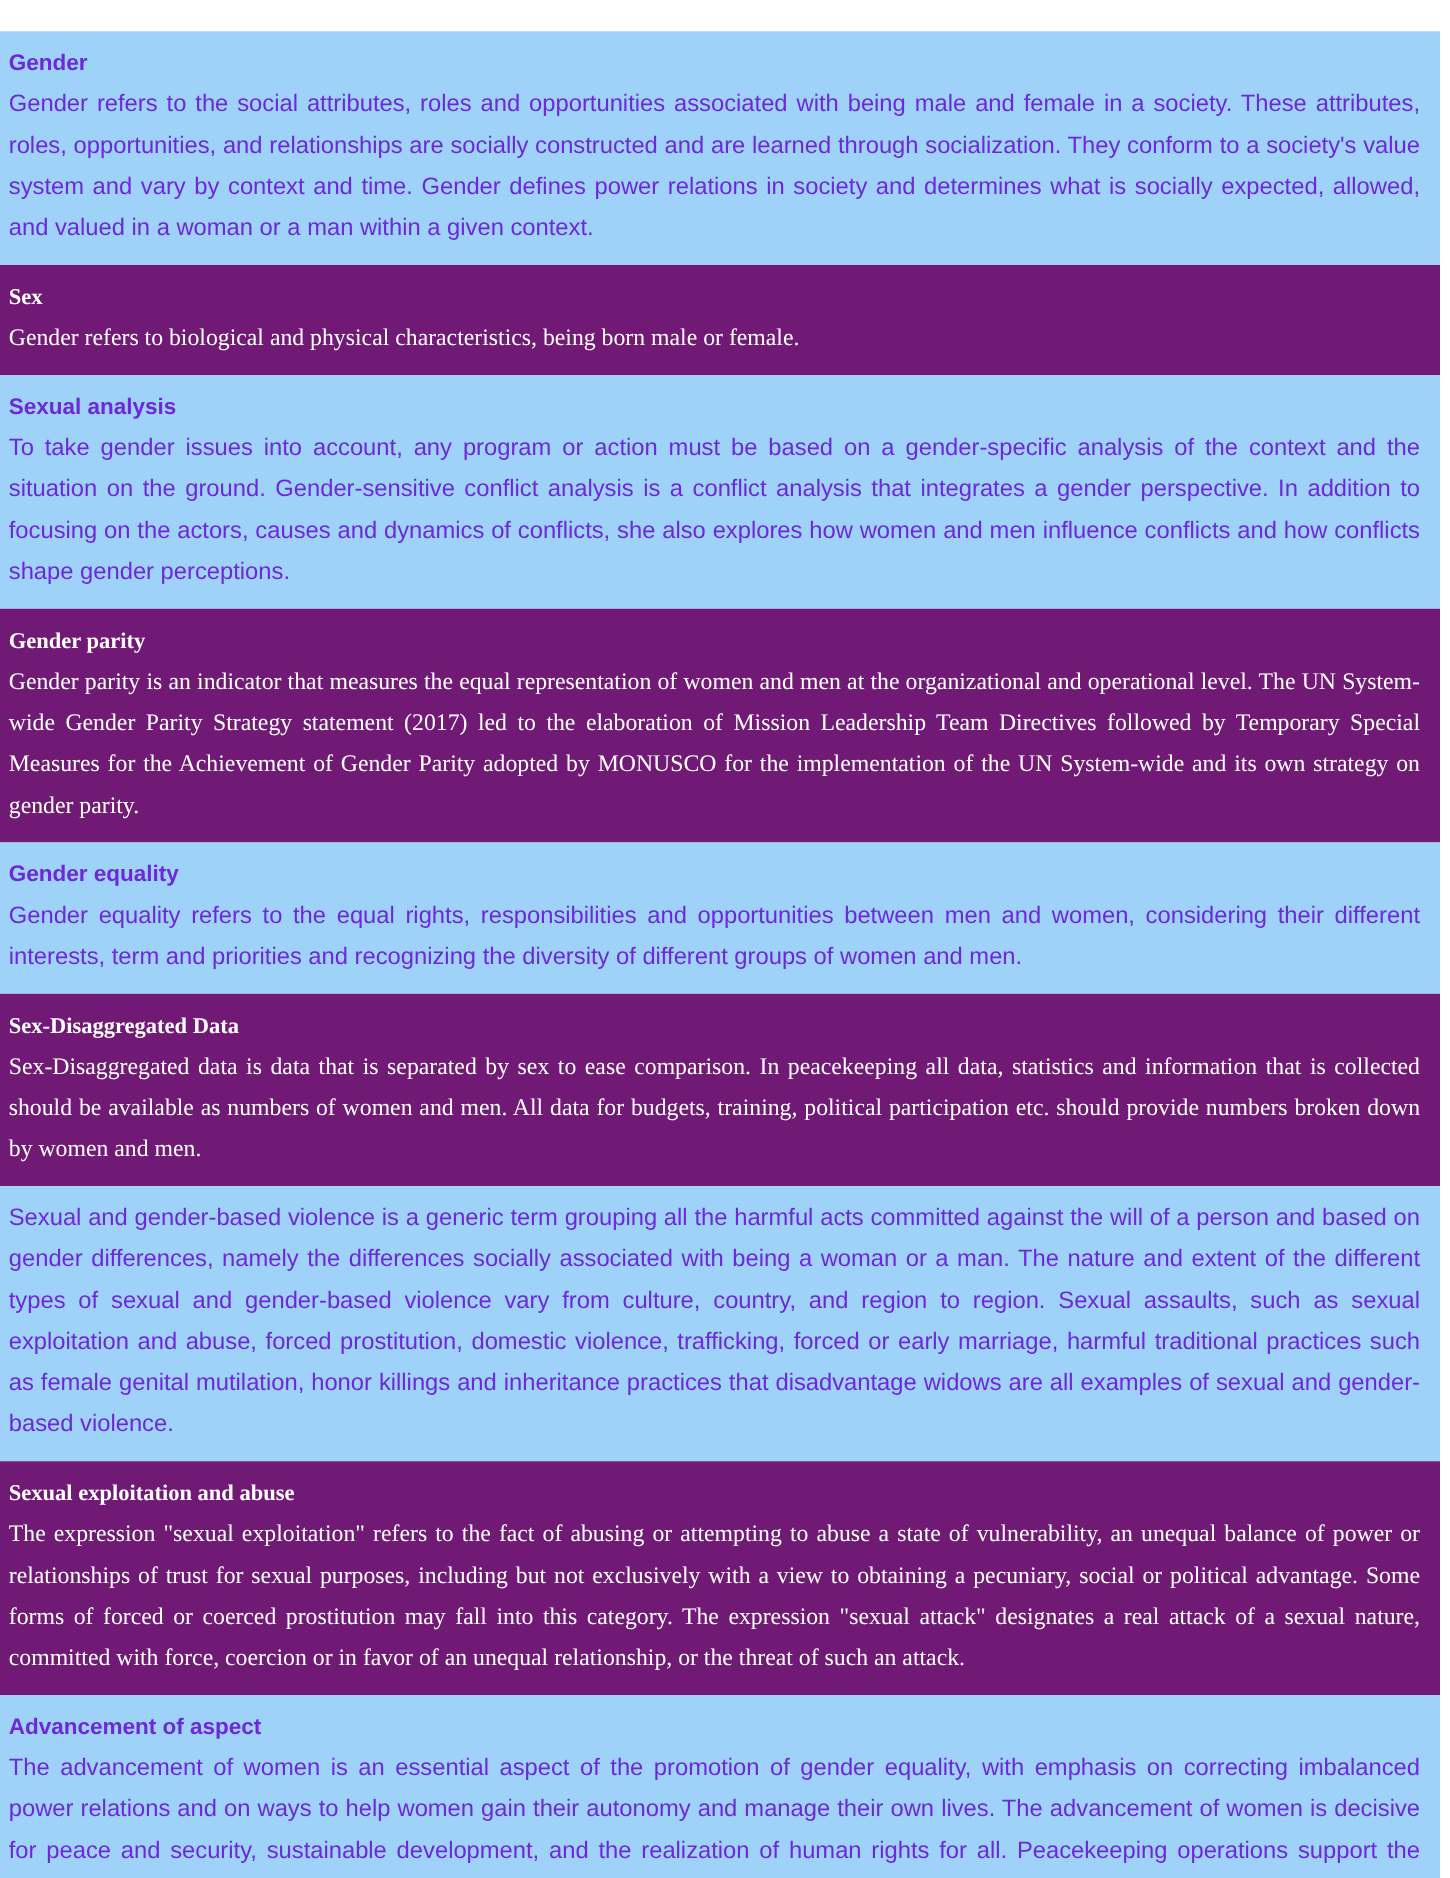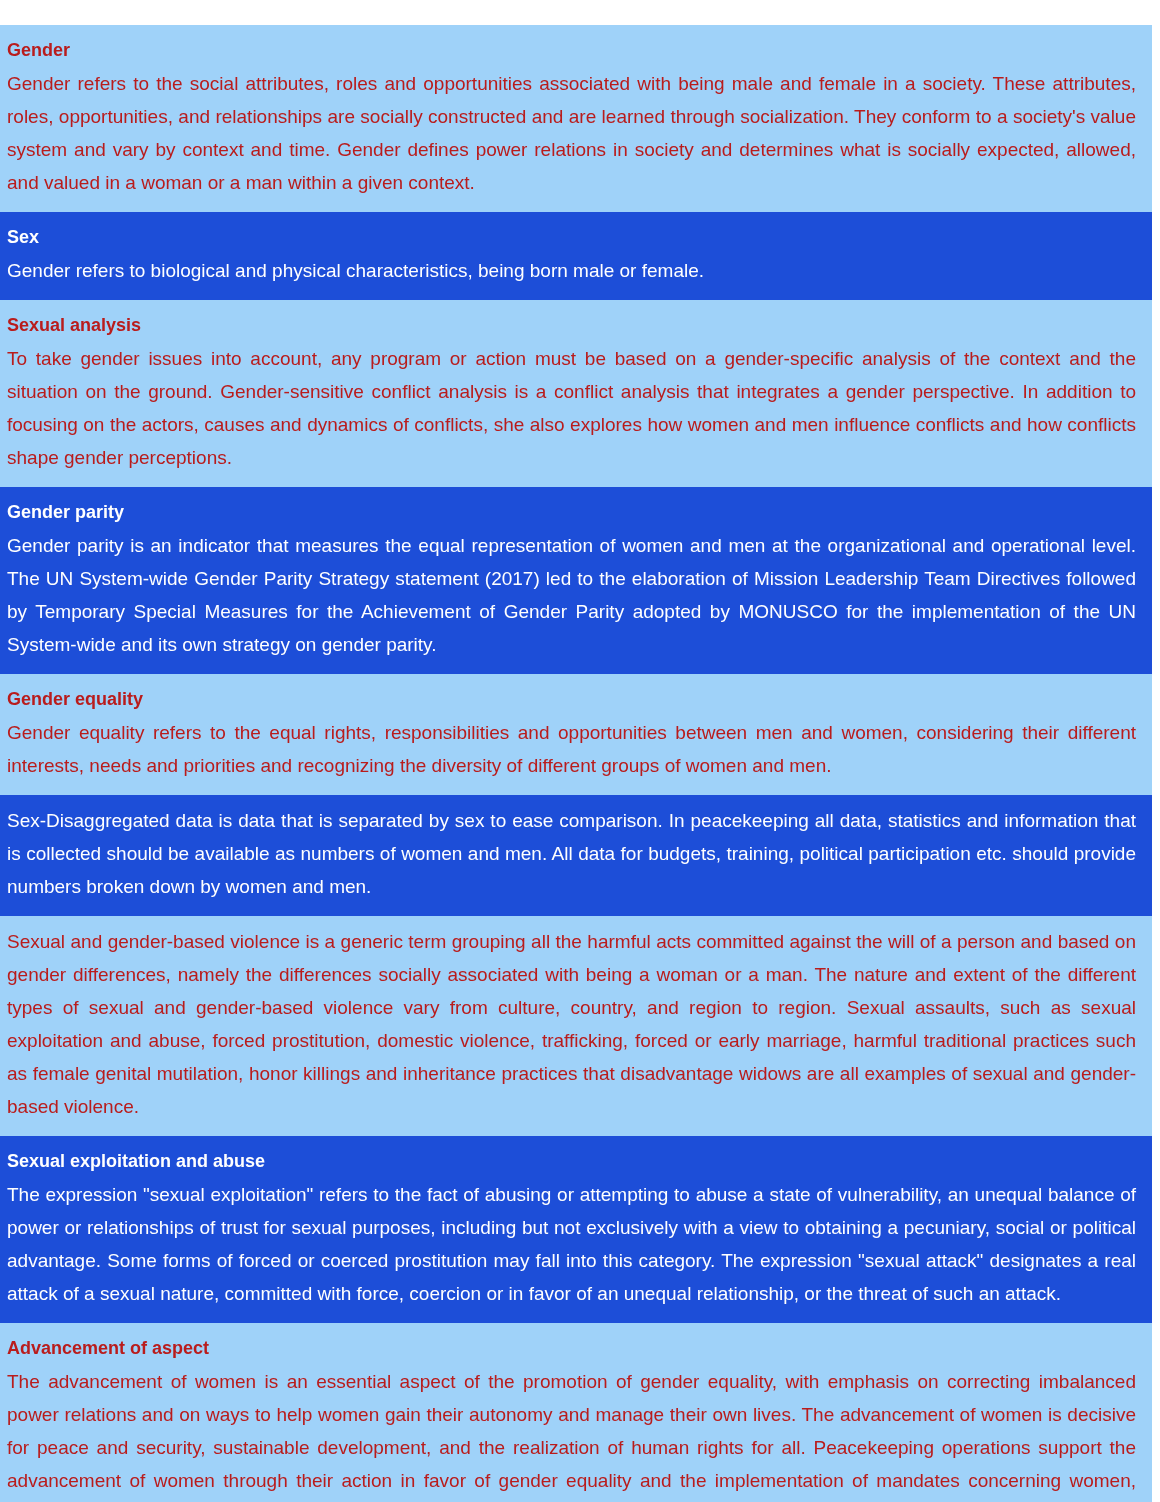--- a/index.html
+++ b/index.html
@@ -16,25 +16,26 @@
     position: relative;
   }
   .glossary {
     width: 1152px; 
   }
   .band {
     padding: 9px 16px 13px 7px;
   }
   .band.light {
     background: #9fd2f9;
-    color: #b91c1c;
+    color: #6d28d9;
   }
   .band.dark {
-    background: #1d4ed8;
+    background: #701a75;
     color: #ffffff;
+    font-family: Liberation Serif, serif;
   }
   .band h2 {
     font-size: 18px;
     font-weight: bold;
     line-height: 33px;
   }
   .band p {
     font-size: 19px;
     line-height: 33px;
     text-align: justify;
@@ -64,24 +65,25 @@
       <p>To take gender issues into account, any program or action must be based on a gender-specific analysis of the context and the situation on the ground. Gender-sensitive conflict analysis is a conflict analysis that integrates a gender perspective. In addition to focusing on the actors, causes and dynamics of conflicts, she also explores how women and men influence conflicts and how conflicts shape gender perceptions.</p>
     </section>
 
     <section class="band dark">
       <h2>Gender parity</h2>
       <p>Gender parity is an indicator that measures the equal representation of women and men at the organizational and operational level. The UN System-wide Gender Parity Strategy statement (2017) led to the elaboration of Mission Leadership Team Directives followed by Temporary Special Measures for the Achievement of Gender Parity adopted by MONUSCO for the implementation of the UN System-wide and its own strategy on gender parity.</p>
     </section>
 
     <section class="band light">
       <h2>Gender equality</h2>
-      <p>Gender equality refers to the equal rights, responsibilities and opportunities between men and women, considering their different interests, needs and priorities and recognizing the diversity of different groups of women and men.</p>
+      <p>Gender equality refers to the equal rights, responsibilities and opportunities between men and women, considering their different interests, term and priorities and recognizing the diversity of different groups of women and men.</p>
     </section>
 
     <section class="band dark">
+      <h2>Sex-Disaggregated Data</h2>
       <p>Sex-Disaggregated data is data that is separated by sex to ease comparison. In peacekeeping all data, statistics and information that is collected should be available as numbers of women and men. All data for budgets, training, political participation etc. should provide numbers broken down by women and men.</p>
     </section>
 
     <section class="band light">
       <p>Sexual and gender-based violence is a generic term grouping all the harmful acts committed against the will of a person and based on gender differences, namely the differences socially associated with being a woman or a man. The nature and extent of the different types of sexual and gender-based violence vary from culture, country, and region to region. Sexual assaults, such as sexual exploitation and abuse, forced prostitution, domestic violence, trafficking, forced or early marriage, harmful traditional practices such as female genital mutilation, honor killings and inheritance practices that disadvantage widows are all examples of sexual and gender-based violence.</p>
     </section>
 
     <section class="band dark">
       <h2>Sexual exploitation and abuse</h2>
       <p>The expression "sexual exploitation" refers to the fact of abusing or attempting to abuse a state of vulnerability, an unequal balance of power or relationships of trust for sexual purposes, including but not exclusively with a view to obtaining a pecuniary, social or political advantage. Some forms of forced or coerced prostitution may fall into this category. The expression "sexual attack" designates a real attack of a sexual nature, committed with force, coercion or in favor of an unequal relationship, or the threat of such an attack.</p>

